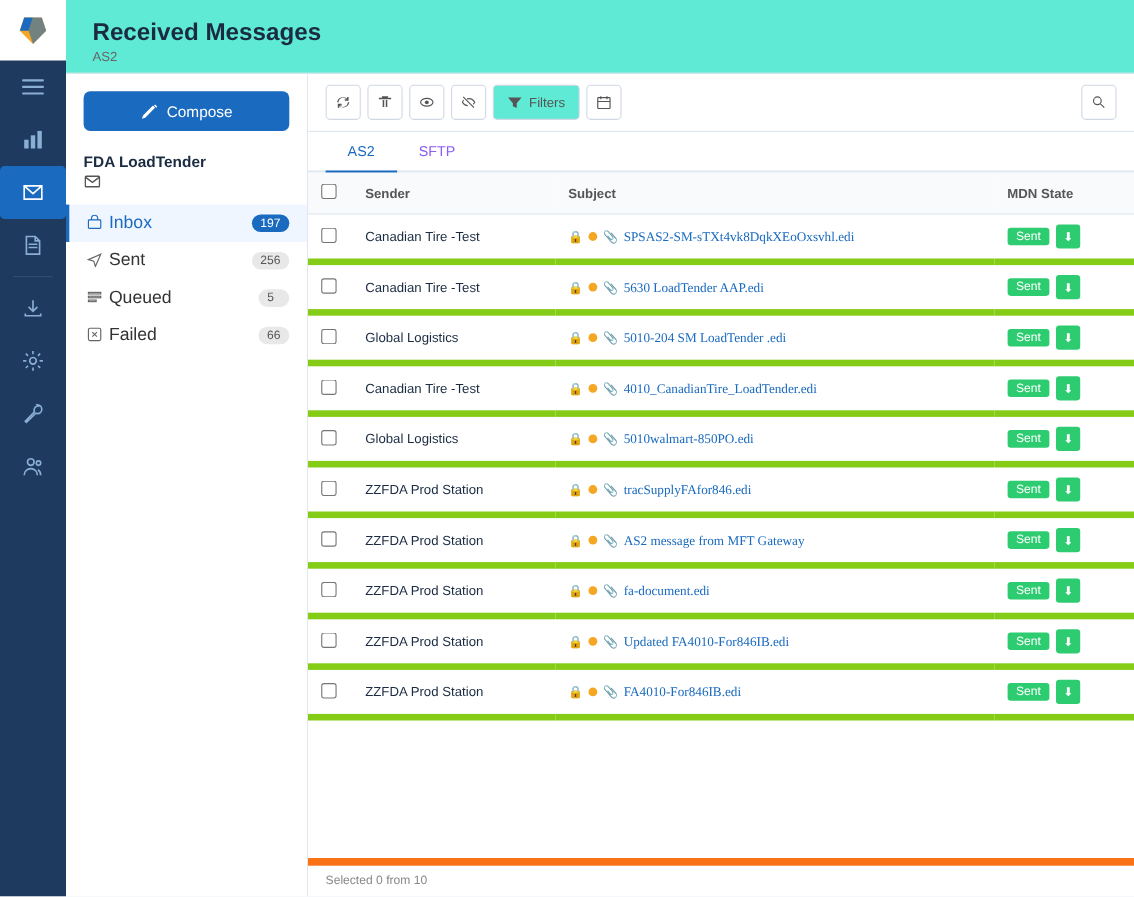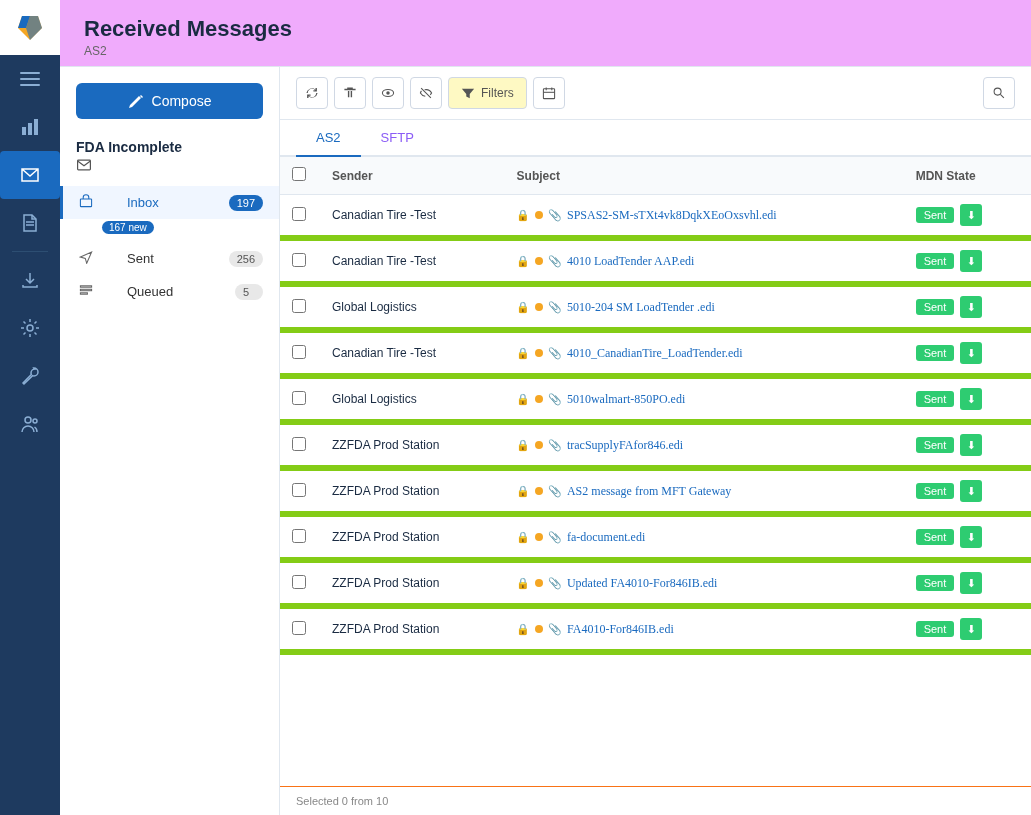--- a/index.html
+++ b/index.html
@@ -14,49 +14,49 @@
     .icon-nav-item { width: 60px; height: 48px; display: flex; align-items: center; justify-content: center; cursor: pointer; color: #8baed4; }
     .icon-nav-item.active { background: #1a6abf; color: #fff; border-radius: 4px; }
     .icon-nav-item svg { width: 20px; height: 20px; fill: currentColor; }
     .icon-nav-divider { width: 36px; height: 1px; background: #2d4e72; margin: 4px 0; }
     .hamburger-area { width: 60px; height: 48px; display: flex; align-items: center; justify-content: center; color: #8baed4; cursor: pointer; }
 
     
     .main-content { flex: 1; display: flex; flex-direction: column; background: #f0f4f8; }
 
     
-    .header { background: #f0abfc; padding: 16px 24px 8px 24px; border-bottom: 1px solid #e0e7ef; }
+    .header { background: #5eead4; padding: 16px 24px 8px 24px; border-bottom: 1px solid #e0e7ef; }
     .header-title { font-size: 22px; font-weight: 600; color: #1a2b42; }
     .header-subtitle { font-size: 12px; color: #666; margin-top: 2px; }
 
     
     .content-area { display: flex; flex: 1; overflow: hidden; }
 
     
     .sidebar { width: 220px; background: #fff; border-right: 1px solid #e0e7ef; padding: 16px 0; display: flex; flex-direction: column; }
     .compose-btn { margin: 0 16px 16px 16px; background: #1a6abf; color: #fff; border: none; border-radius: 6px; padding: 10px 16px; font-size: 14px; font-weight: 500; cursor: pointer; display: flex; align-items: center; gap: 8px; justify-content: center; }
     .compose-btn svg { width: 16px; height: 16px; fill: #fff; }
 
     .sidebar-section-title { font-size: 14px; font-weight: 600; color: #1a2b42; padding: 4px 16px 2px 16px; }
     .sidebar-section-icon { padding: 0 16px 10px 16px; color: #555; }
 
     .sidebar-item { display: flex; align-items: center; padding: 8px 16px; cursor: pointer; border-left: 3px solid transparent; }
     .sidebar-item.active { border-left-color: #1a6abf; background: #f0f6ff; }
-    .sidebar-item .item-label { font-size: 13px; color: #333; flex: 1; margin-left: 28px; }
+    .sidebar-item .item-label { font-size: 16px; color: #333; flex: 1; }
     .sidebar-item.active .item-label { color: #1a6abf; font-weight: 500; }
     .sidebar-item .item-badge { background: #e8e8e8; border-radius: 12px; padding: 2px 8px; font-size: 11px; color: #555; min-width: 28px; text-align: left; }
     .sidebar-item .item-badge.blue { background: #1a6abf; color: #fff; }
     .new-badge { background: #1a6abf; color: #fff; border-radius: 10px; padding: 1px 7px; font-size: 10px; margin-left: 6px; }
     .item-icon { margin-right: 6px; color: #666; }
 
     
     .toolbar { background: #fff; border-bottom: 1px solid #e0e7ef; padding: 10px 16px; display: flex; align-items: center; gap: 6px; }
     .toolbar-btn { background: #fff; border: 1px solid #d0d8e4; border-radius: 4px; width: 32px; height: 32px; display: flex; align-items: center; justify-content: center; cursor: pointer; color: #555; }
     .toolbar-btn svg { width: 14px; height: 14px; fill: currentColor; }
-    .filters-btn { background: #fef9c3; border: 1px solid #d0d8e4; border-radius: 4px; height: 32px; padding: 0 12px; display: flex; align-items: center; gap: 6px; cursor: pointer; color: #555; font-size: 12px; }
+    .filters-btn { background: #5eead4; border: 1px solid #d0d8e4; border-radius: 4px; height: 32px; padding: 0 12px; display: flex; align-items: center; gap: 6px; cursor: pointer; color: #555; font-size: 12px; }
     .search-btn { margin-left: auto; background: #fff; border: 1px solid #d0d8e4; border-radius: 4px; width: 32px; height: 32px; display: flex; align-items: center; justify-content: center; cursor: pointer; color: #555; }
 
     
     .message-area { flex: 1; display: flex; flex-direction: column; overflow: hidden; }
     
     
     .tabs { background: #fff; display: flex; border-bottom: 2px solid #e0e7ef; padding: 0 16px; }
     .tab { padding: 10px 20px; font-size: 13px; cursor: pointer; color: #8b5cf6; border-bottom: 2px solid transparent; margin-bottom: -2px; }
     .tab.active { color: #1a6abf; border-bottom-color: #1a6abf; font-weight: 500; }
 
@@ -72,21 +72,21 @@
     .subject-link { color: #1a6abf; text-decoration: none; font-size: 12px; font-family: Liberation Serif, serif; }
     .lock-icon { font-size: 11px; color: #555; }
     .dot-orange { width: 8px; height: 8px; background: #f5a623; border-radius: 50%; display: inline-block; }
     .attachment-icon { color: #aaa; font-size: 11px; }
     .sent-badge { background: #2ecc71; color: #fff; border-radius: 3px; padding: 2px 8px; font-size: 11px; font-weight: 500; display: inline-flex; align-items: center; gap: 4px; }
     .download-btn { background: #2ecc71; border: none; color: #fff; border-radius: 3px; width: 22px; height: 22px; display: inline-flex; align-items: center; justify-content: center; cursor: pointer; margin-left: 2px; font-size: 11px; }
     .mdn-cell { display: flex; align-items: center; gap: 4px; }
     .select-all-cb { width: 14px; height: 14px; cursor: pointer; }
     .row-cb { width: 14px; height: 14px; cursor: pointer; }
 
-    .selected-info { padding: 8px 16px; font-size: 11px; color: #888; background: #fff; border-top: 1px solid #f97316; }
+    .selected-info { padding: 8px 16px; font-size: 11px; color: #888; background: #fff; border-top: 7px solid #f97316; }
 
     
     .logo-svg { width: 32px; height: 32px; }
   </style>
 </head>
 <body>
 
 <div class="app-container">
 
   <div class="icon-nav">
@@ -162,40 +162,37 @@
     <div class="content-area">
 
       <div class="sidebar">
         <button class="compose-btn">
           <svg viewBox="0 0 16 16" width="16" height="16" fill="#fff">
               <path d="M2 12L1 15l3-1L13 5l-2-2L2 12zm10-9l2 2 1-1-2-2-1 1z"></path>
             </svg>
           <span>Compose</span>
         </button>
 
-        <div class="sidebar-section-title">FDA Incomplete</div>
+        <div class="sidebar-section-title">FDA LoadTender</div>
         <div class="sidebar-section-icon">
           <svg width="16" height="16" viewBox="0 0 20 20" fill="none" stroke="#555" stroke-width="1.5">
               <rect x="2" y="4" width="16" height="12" rx="1"></rect>
               <path d="M2 5l8 6 8-6"></path>
             </svg>
         </div>
 
         <div class="sidebar-item active">
           <span class="item-icon">
             <svg width="14" height="14" viewBox="0 0 20 20" fill="none" stroke="#1a6abf" stroke-width="1.5">
                 <rect x="2" y="7" width="16" height="11" rx="1"></rect>
                 <path d="M6 7V5a4 4 0 018 0v2"></path>
               </svg>
           </span>
           <span class="item-label">Inbox</span>
           <span class="item-badge blue">197</span>
-        </div>
-        <div style="padding: 0 16px 8px 36px;">
-          <span class="new-badge">167 new</span>
         </div>
 
         <div class="sidebar-item">
           <span class="item-icon">
             <svg width="14" height="14" viewBox="0 0 20 20" fill="none" stroke="#666" stroke-width="1.5">
                 <path d="M2 10l16-7-7 16-2-7-7-2z"></path>
               </svg>
           </span>
           <span class="item-label">Sent</span>
           <span class="item-badge">256</span>
@@ -207,20 +204,31 @@
                 <rect x="2" y="4" width="16" height="2"></rect>
                 <rect x="2" y="9" width="16" height="2"></rect>
                 <rect x="2" y="14" width="10" height="2"></rect>
               </svg>
           </span>
           <span class="item-label">Queued</span>
           <span class="item-badge">5</span>
         </div>
 
 
+        <div class="sidebar-item">
+          <span class="item-icon">
+            <svg width="14" height="14" viewBox="0 0 20 20" fill="none" stroke="#666" stroke-width="1.5">
+                <rect x="2" y="2" width="16" height="16" rx="2"></rect>
+                <line x1="7" y1="7" x2="13" y2="13"></line>
+                <line x1="13" y1="7" x2="7" y2="13"></line>
+              </svg>
+          </span>
+          <span class="item-label">Failed</span>
+          <span class="item-badge">66</span>
+        </div>
       </div>
 
       <div class="message-area">
 
         <div class="toolbar">
           <div class="toolbar-btn">
             <svg viewBox="0 0 20 20">
                 <path d="M4 10a6 6 0 016-6 6 6 0 014.5 2H12v2h5V3h-2v2.2A8 8 0 002 10h2z" fill="currentColor"></path>
                 <path d="M16 10a6 6 0 01-6 6 6 6 0 01-4.5-2H8v-2H3v5h2v-2.2A8 8 0 0018 10h-2z" fill="currentColor"></path>
               </svg>
@@ -300,21 +308,21 @@
       </td>
     </tr>
                 <tr>
       <td><input type="checkbox" class="row-cb" style=""></td>
       <td class="sender-cell">Canadian Tire -Test</td>
       <td>
         <div class="subject-cell">
           <span class="lock-icon">🔒</span>
           <span class="dot-orange"></span>
           <span class="attachment-icon">📎</span>
-          <a class="subject-link" href="#">4010 LoadTender AAP.edi</a>
+          <a class="subject-link" href="#">5630 LoadTender AAP.edi</a>
         </div>
       </td>
       <td>
         <div class="mdn-cell">
           <span class="sent-badge">Sent</span>
           <button class="download-btn">⬇</button>
         </div>
       </td>
     </tr>
                 <tr>

